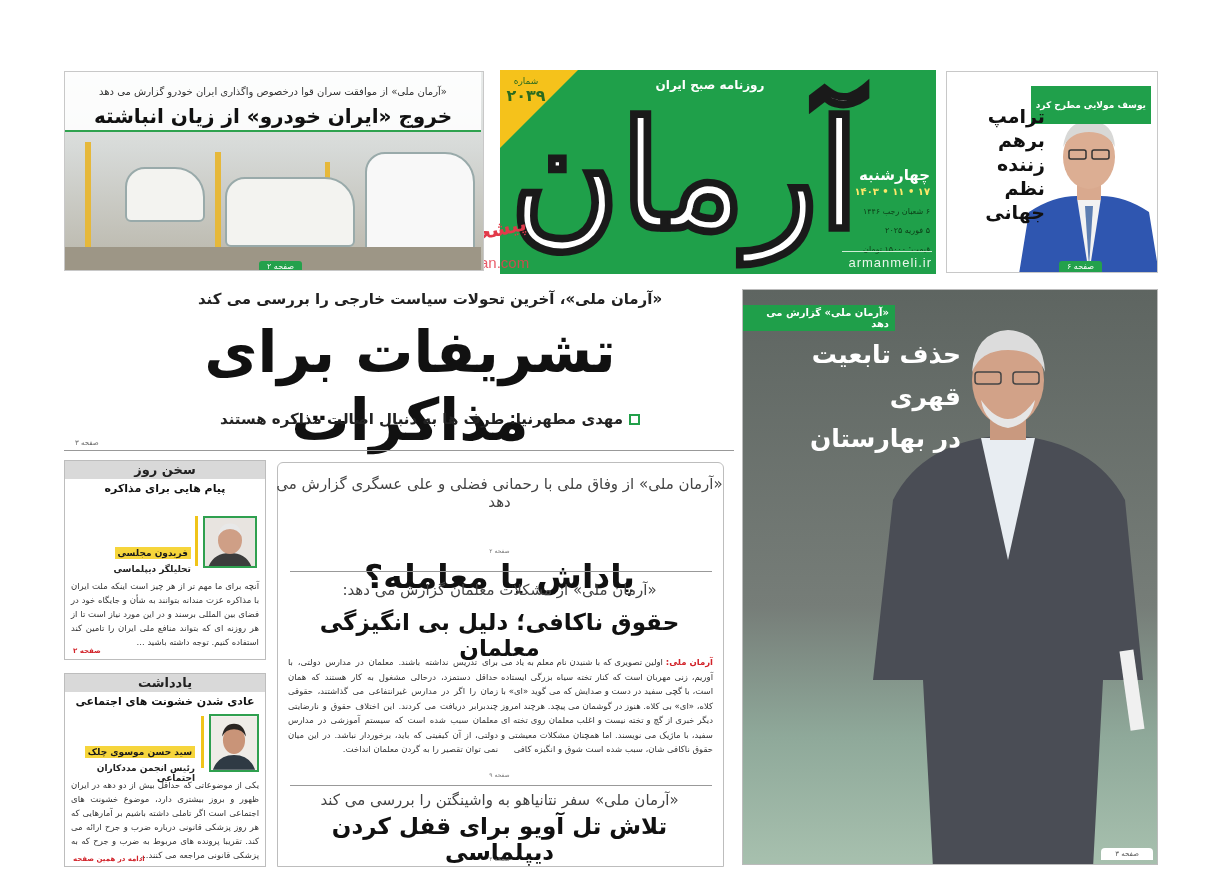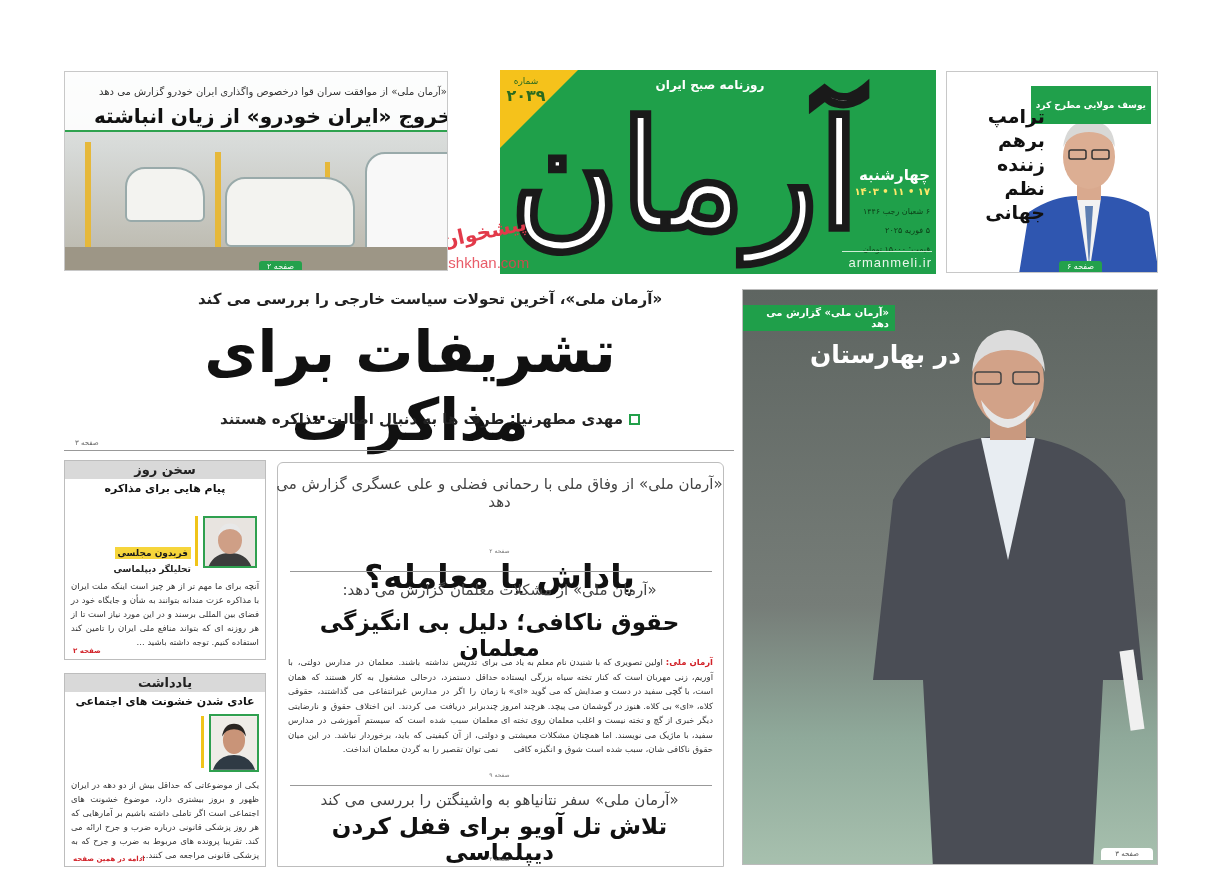--- a/index.html
+++ b/index.html
@@ -32,21 +32,21 @@
   .date-sh { font-size: 10px; font-weight: bold; color: #ffe86a; margin-top: 2px; }
   .date-line { font-size: 8px; color: #0c3d17; margin-top: 10px; }
   .site-url { right: 4px; bottom: 4px; font-family: "Liberation Sans", sans-serif; font-size: 13px; color: #e8f6ea; letter-spacing: 1px; }
   .site-sep { right: 4px; bottom: 22px; width: 90px; height: 1px; background: #cfeed6; }
 
   .watermark-fa { left: 440px; top: 220px; font-size: 20px; color: #e23a4a; font-weight: bold; transform: rotate(-12deg); }
   .watermark-en { left: 435px; top: 254px; font-family: "Liberation Sans", sans-serif; font-size: 15px; color: #e5404f; direction: ltr; opacity: .85; }
 
   
   .promo-box {
-    left: 64px; top: 71px; width: 384px; height: 200px;
+    left: 64px; top: 71px; width: 420px; height: 200px;
     border: 1px solid #c8c8c8; background: linear-gradient(180deg,#e9eceb 0%, #d6d9d7 40%, #b9b6aa 100%);
     overflow: hidden;
   }
   .promo-head {
     left: 0; top: 0; width: 416px; height: 60px; background: rgba(255,255,255,.88);
     border-bottom: 2px solid #2fa24f;
   }
   .promo-kicker { left: 0; top: 14px; width: 416px; text-align: center; font-size: 10px; color: #333; }
   .promo-title { left: 0; top: 32px; width: 416px; text-align: center; font-size: 20px; font-weight: bold; color: #111; }
   .car { position:absolute; background:#f3f3f0; border:2px solid #9aa; border-radius: 20px 30px 6px 6px; }
@@ -195,20 +195,24 @@
   <div class="col-title">عادی شدن خشونت های اجتماعی</div>
   <div class="abs photo-frame" style="left:144px;top:40px;width:50px;height:58px;">
     <svg viewBox="0 0 50 58" width="46" height="54">
       <rect width="50" height="58" fill="#efece7"></rect>
       <path d="M2 58 Q8 42 25 42 Q42 42 48 58 Z" fill="#2f3a44"></path>
       <ellipse cx="25" cy="26" rx="12" ry="15" fill="#c99478"></ellipse>
       <path d="M12 22 Q14 8 25 8 Q36 8 38 22 Q34 14 25 14 Q16 14 12 22 Z" fill="#2a2522"></path>
     </svg>
   </div>
   <div class="abs yellow-bar" style="left:136px;top:42px;height:52px;"></div>
+  <div class="abs" style="right:70px;top:66px;text-align:right;">
+    <div class="author-name">سید حسن موسوی چلک</div>
+    <div class="author-role">رئیس انجمن مددکاران اجتماعی</div>
+  </div>
   <div class="abs col-body" style="top:104px;width:200px;">یکی از موضوعاتی که حداقل بیش از دو دهه در ایران ظهور و بروز بیشتری دارد، موضوع خشونت های اجتماعی است اگر تاملی داشته باشیم بر آمارهایی که هر روز پزشکی قانونی درباره ضرب و جرح ارائه می کند. تقریبا پرونده های مربوط به ضرب و جرح که به پزشکی قانونی مراجعه می کنند...</div>
   <div class="abs red-link" style="left:8px;bottom:3px;">ادامه در همین صفحه</div>
 </div>
 
 <div class="abs center-box">
 
   <div class="abs ck" style="top:12px;">«آرمان ملی» از وفاق ملی با رحمانی فضلی و علی عسگری گزارش می دهد</div>
   <div class="abs ch1" style="top:50px;margin-top:44px;">پاداش یا معامله؟</div>
   <div class="abs pg" style="top:84px;">صفحه ۲</div>
   <div class="abs rule" style="left:12px;top:108px;width:422px;"></div>
@@ -238,16 +242,17 @@
 
     <rect x="127" y="88" width="36" height="32" fill="#c9997f"></rect>
     <ellipse cx="145" cy="60" rx="36" ry="46" fill="#d2a288"></ellipse>
     <path d="M109 52 Q112 12 145 10 Q180 12 182 52 Q174 30 145 30 Q118 30 109 52 Z" fill="#dcdcdc"></path>
     <path d="M118 80 Q145 118 172 80 Q168 104 145 108 Q122 104 118 80 Z" fill="#e6e6e6"></path>
     <rect x="112" y="52" width="26" height="12" rx="3" fill="none" stroke="#444" stroke-width="1.5"></rect>
     <rect x="150" y="52" width="26" height="12" rx="3" fill="none" stroke="#444" stroke-width="1.5"></rect>
   </svg>
   <div class="abs zarif-kicker">«آرمان ملی» گزارش می دهد</div>
   <div class="abs zarif-title">
+    <div>حذف تابعیت قهری</div>
     <div>در بهارستان</div>
   </div>
   <div class="abs zarif-page">صفحه ۳</div>
 </div>
 
 </body></html>

